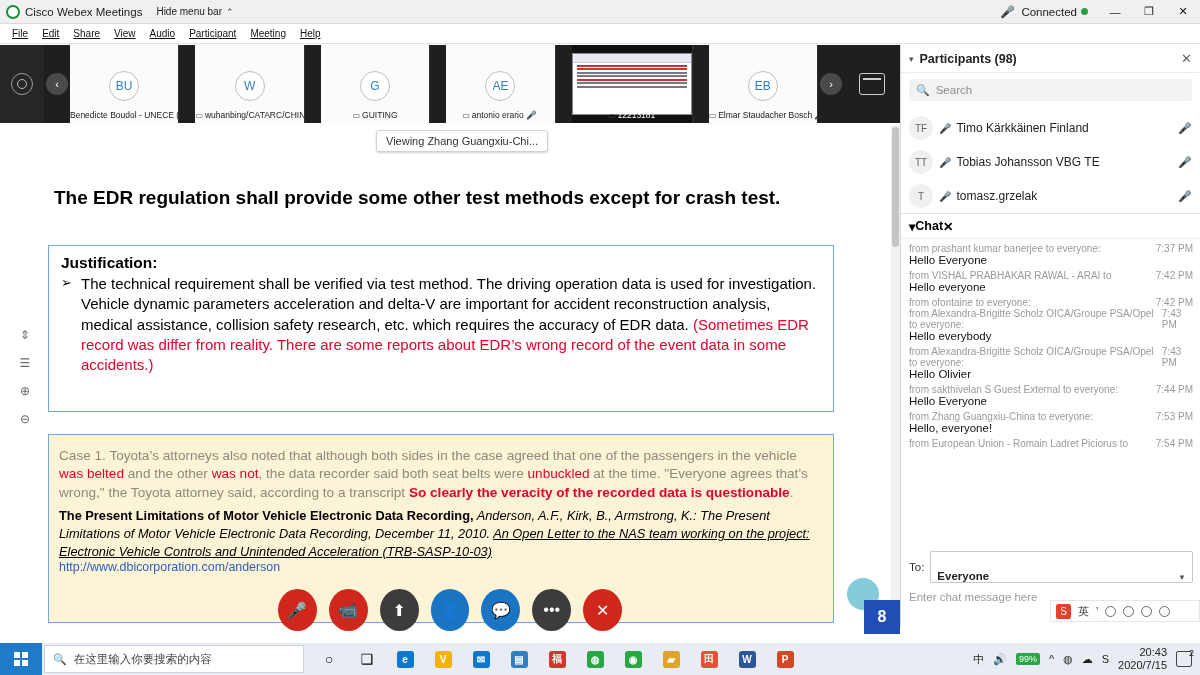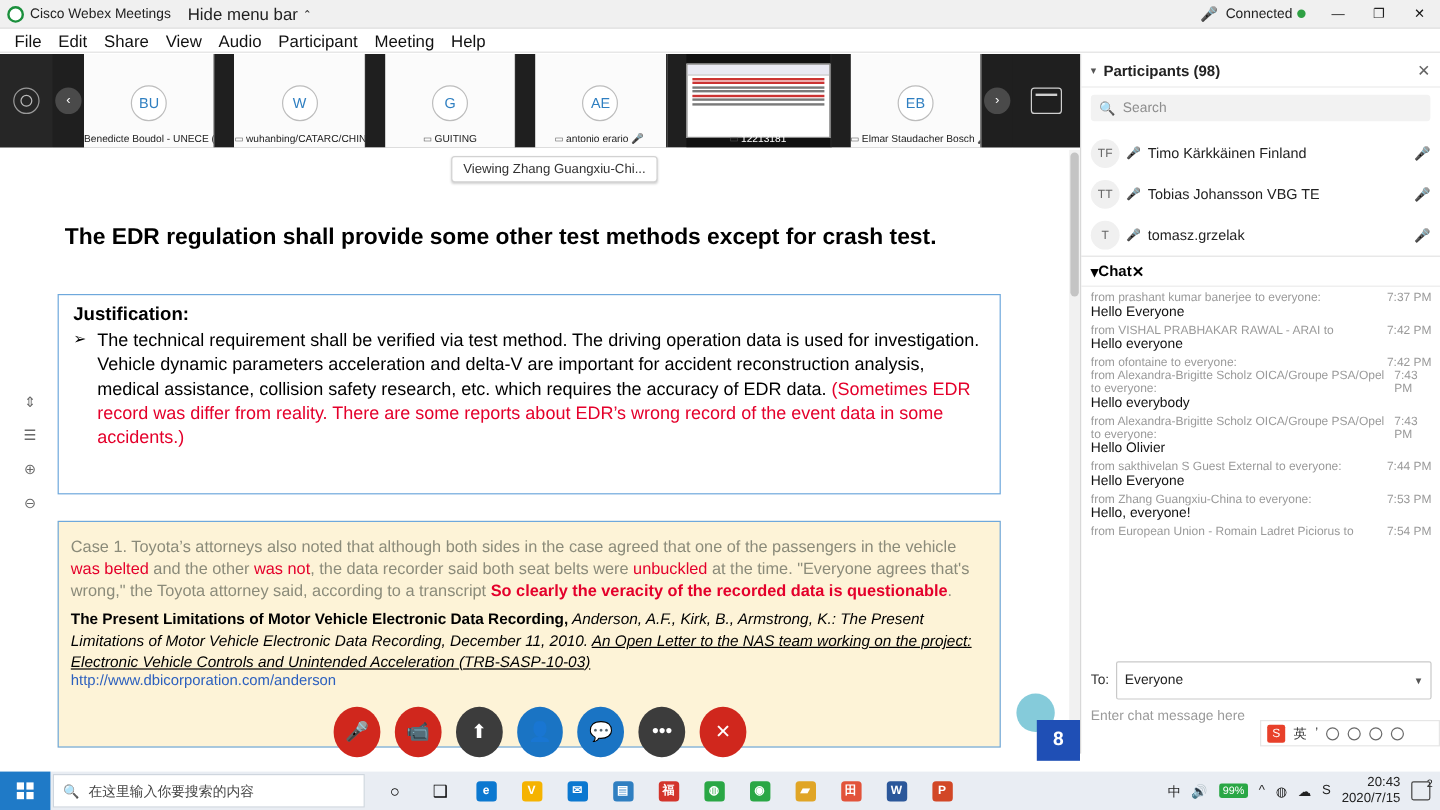--- a/index.html
+++ b/index.html
@@ -14,35 +14,35 @@
   #titlebar {
     position:absolute; left:0; top:0; width:1200px; height:24px;
     background:#f0f0f0; border-bottom:1px solid #dadada;
     display:flex; align-items:center;
   }
   .tb-logo {
     width:14px; height:14px; margin:0 5px 0 6px; border-radius:50%;
     border:2px solid #1a8f3c; background:#fff;
   }
   .tb-title { font-size:11.5px; color:#222; }
-  .tb-hide { margin-left:14px; font-size:14px; color:#222; }
+  .tb-hide { margin-left:14px; font-size:10px; color:#222; }
   .tb-caret { font-size:9px; margin-left:4px; color:#333; }
   .tb-right { margin-left:auto; display:flex; align-items:center; gap:0; }
   .tb-mic { color:#cf2027; font-size:12px; margin-right:6px; }
   .tb-conn { font-size:11.5px; color:#222; margin-right:4px; }
   .tb-dot { width:7px; height:7px; border-radius:50%; background:#2ea043; margin-right:10px;}
   .tb-btn { width:34px; height:24px; display:flex; align-items:center; justify-content:center; font-size:11px; color:#222;}
   .tb-btn.close { color:#111; }
   
   #menubar {
     position:absolute; left:0; top:24px; width:1200px; height:20px;
     background:#fff; border-bottom:1px solid #e2e2e2;
     display:flex; align-items:center; padding-left:5px;
   }
-  #menubar .mi { font-size:14px; padding:2px 7px; color:#111; }
+  #menubar .mi { font-size:10px; padding:2px 7px; color:#111;text-decoration:underline; }
   
   #filmstrip {
     position:absolute; left:0; top:45px; width:900px; height:78px;
     background:#1f1f1f; display:flex; align-items:stretch;
   }
   .strip-left {
     width:44px; background:#262626; display:flex; align-items:center; justify-content:center;
   }
   .strip-left .circ { width:22px; height:22px; border-radius:50%; border:1.5px solid #9a9a9a; display:flex;align-items:center;justify-content:center;}
   .strip-left .circ:after{content:"";width:8px;height:8px;border-radius:50%;border:1.5px solid #bbb;}
@@ -190,21 +190,21 @@
   .cmeta { font-size:10px; color:#9a9a9a; display:flex; }
   .cmeta .t { margin-left:auto; }
   .cmsg { font-size:11.5px; color:#111; margin:0 0 4px 0; }
   .chat-to {
     position:absolute; left:0; bottom:48px; width:300px; height:26px;
     display:flex; align-items:center; padding:0 8px; gap:6px;
   }
   .chat-to .lbl { font-size:11.5px; color:#333; }
   .chat-to .sel {
     flex:1; height:32px; border:1px solid #c9c9c9; border-radius:2px;
-    display:flex; align-items:center; padding:0 6px; font-size:11.5px; color:#222;
+    display:flex; align-items:flex-end; padding:0 6px; font-size:11.5px; color:#222;font-weight:bold;
   }
   .chat-to .sel .cv { margin-left:auto; font-size:8px; color:#555; }
   .chat-input {
     position:absolute; left:0; bottom:16px; width:300px; height:30px;
     padding:0 8px; display:flex; align-items:center; font-size:11.5px; color:#9a9a9a;
   }
   
   #imebar {
     position:absolute; left:1050px; top:600px; width:150px; height:22px;
     background:#fff; display:flex; align-items:center; gap:7px; padding:0 5px;

